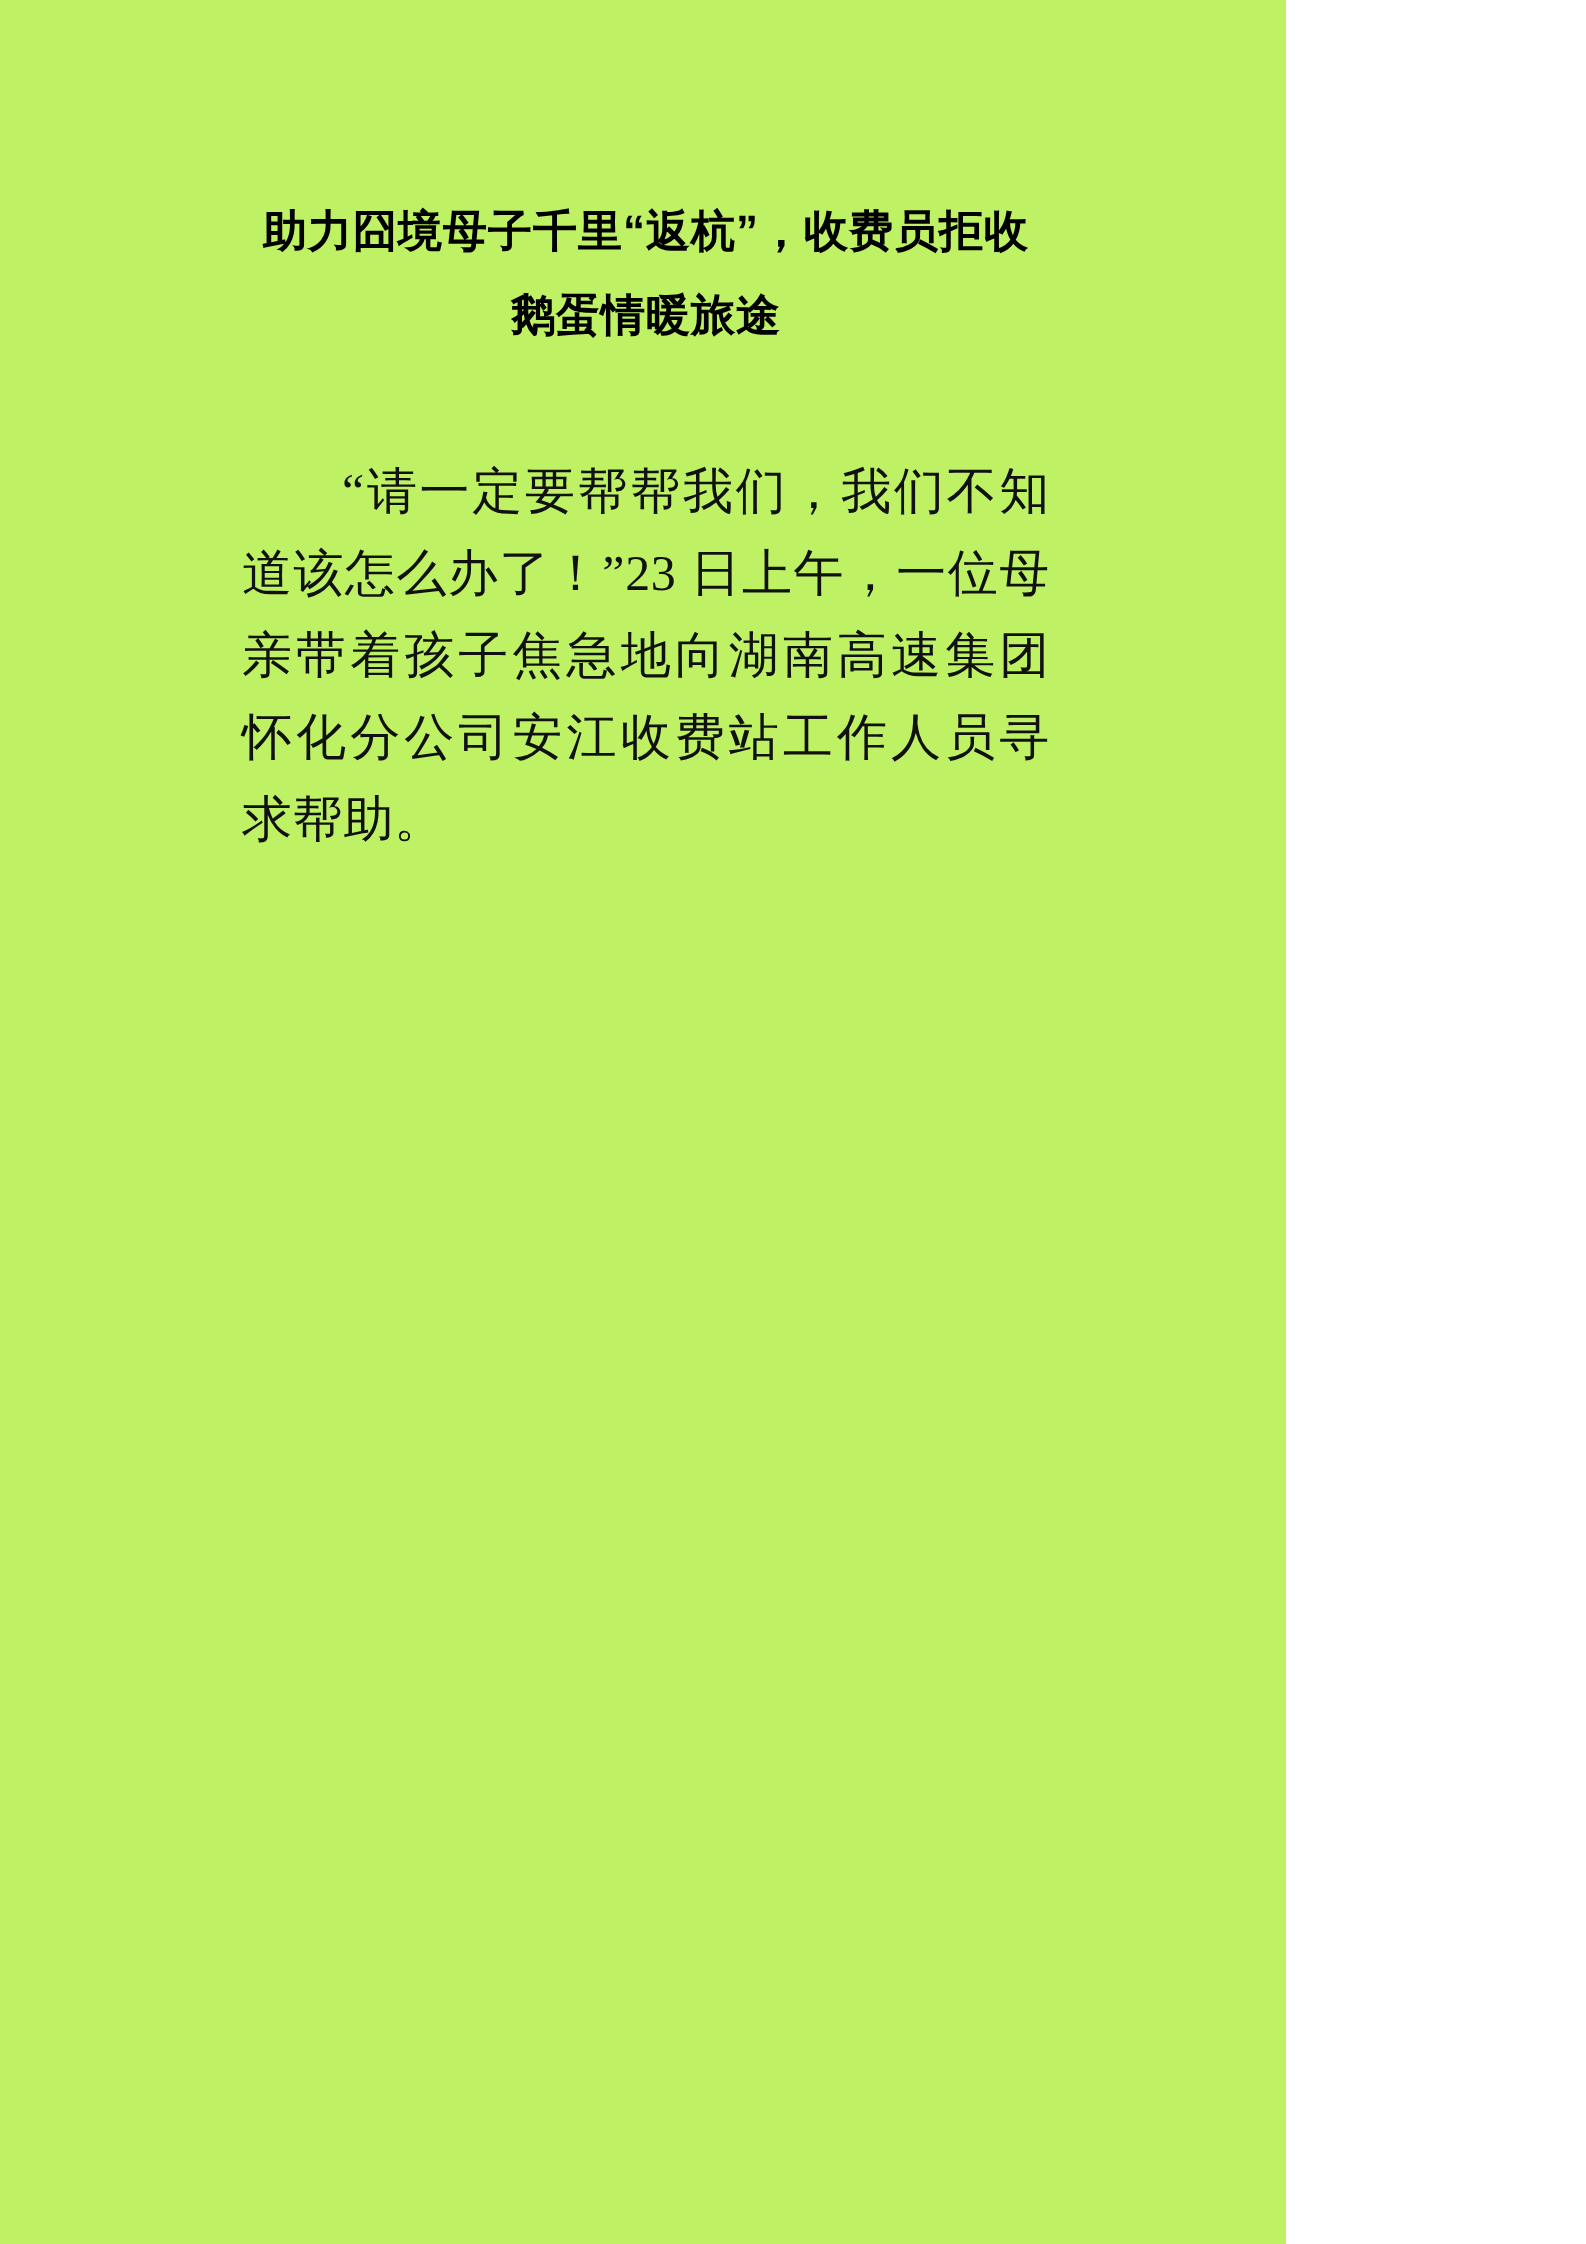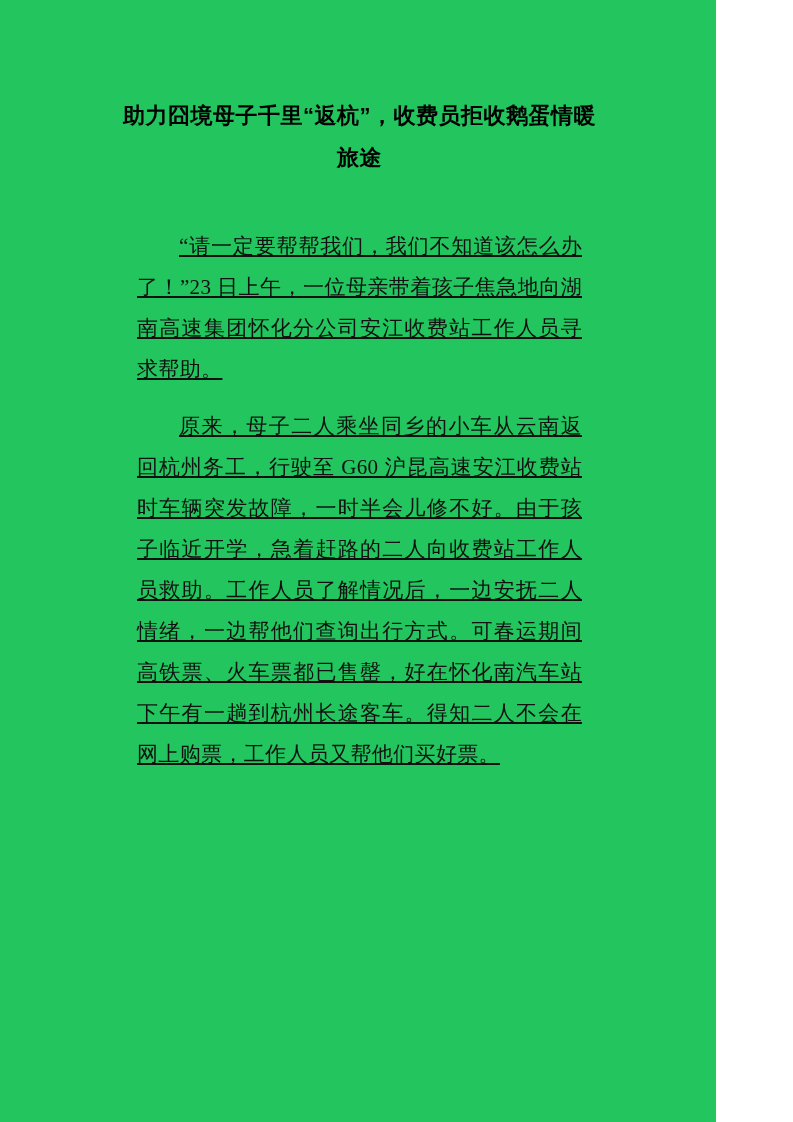--- a/index.html
+++ b/index.html
@@ -2,55 +2,53 @@
 <html><head>
 <meta charset="utf-8">
 <style>
   html, body {
     margin: 0;
     padding: 0;
     background: #ffffff;
   }
   .page {
     position: relative;
-    width: 716px;
+    width: 643px;
     height: 1122px;
-    background: #22c55e;
+    background: #bef264;
     box-sizing: border-box;
     padding: 95px 118px 0 121px;
     overflow: hidden;
     color: #000000;
   }
   .doc-title {
     margin: 0 0 47px 0;
     font-family: "Liberation Sans", "DejaVu Sans", sans-serif;
     font-weight: bold;
     font-size: 22px;
     line-height: 42px;
     text-align: center;
     color: #000000;
     letter-spacing: 0.5px;
   }
   .doc-body p {
-    margin: 16px;
+    margin: 0;
     font-family: "Liberation Serif", "DejaVu Serif", serif;
     font-weight: normal;
-    font-size: 21px;
+    font-size: 25px;
     line-height: 41px;
     letter-spacing: 0.35px;
     text-align: justify;
     text-indent: 2em;
     color: #111111;
     word-break: break-all;
-    text-decoration: underline;
   }
 </style>
 </head>
 <body>
 
 <div class="page">
   <h1 class="doc-title">助力囧境母子千里“返杭”，收费员拒收鹅蛋情暖旅途</h1>
 
   <div class="doc-body">
     <p>“请一定要帮帮我们，我们不知道该怎么办了！”23 日上午，一位母亲带着孩子焦急地向湖南高速集团怀化分公司安江收费站工作人员寻求帮助。</p>
-    <p>原来，母子二人乘坐同乡的小车从云南返回杭州务工，行驶至 G60 沪昆高速安江收费站时车辆突发故障，一时半会儿修不好。由于孩子临近开学，急着赶路的二人向收费站工作人员救助。工作人员了解情况后，一边安抚二人情绪，一边帮他们查询出行方式。可春运期间高铁票、火车票都已售罄，好在怀化南汽车站下午有一趟到杭州长途客车。得知二人不会在网上购票，工作人员又帮他们买好票。</p>
   </div>
 </div>
 
 </body></html>

